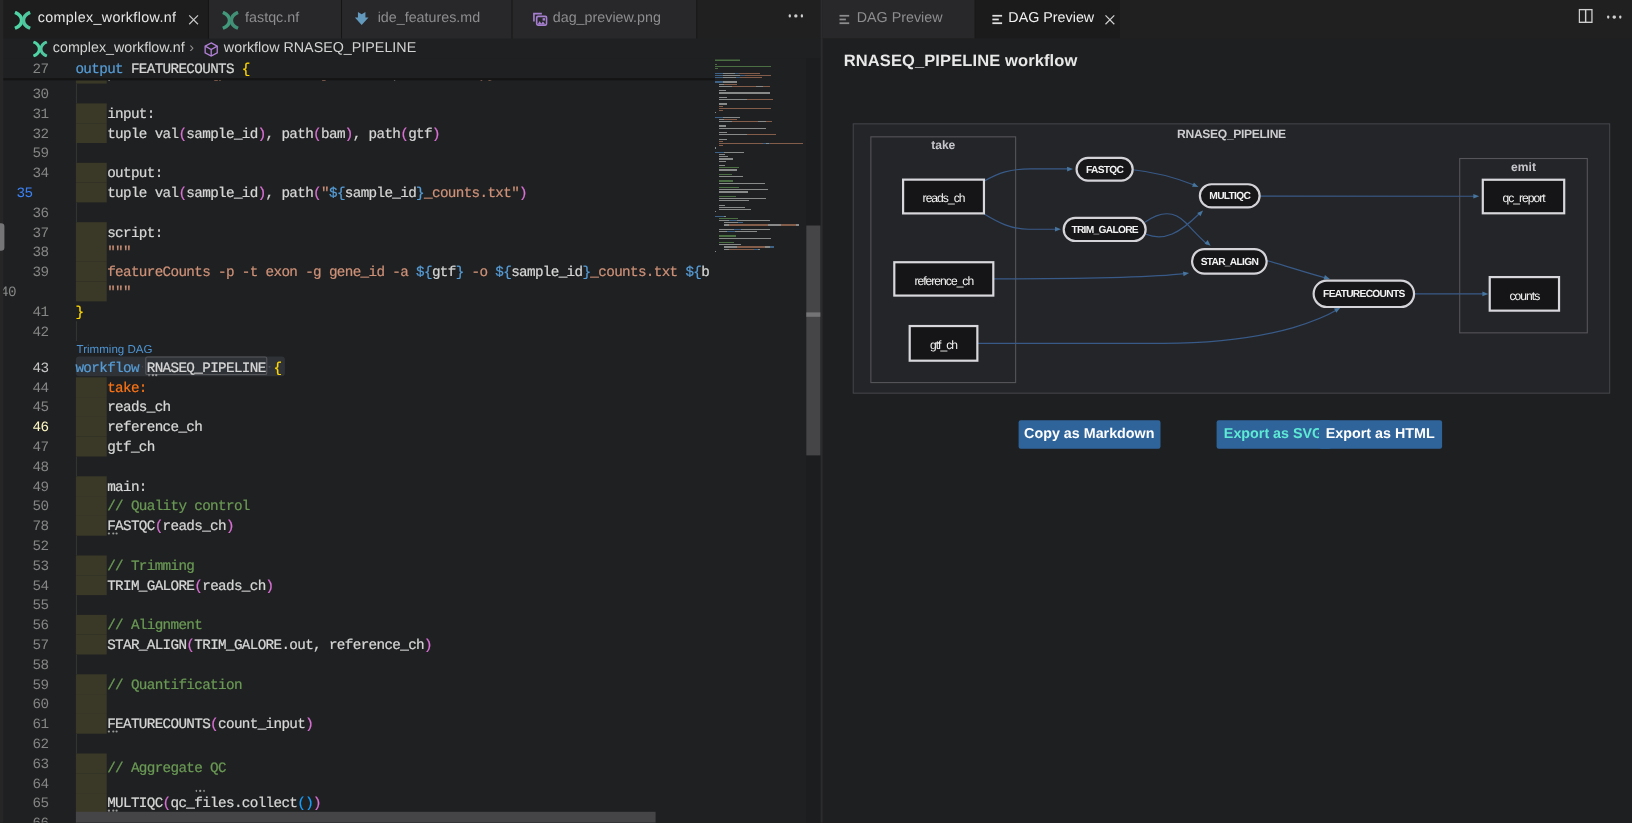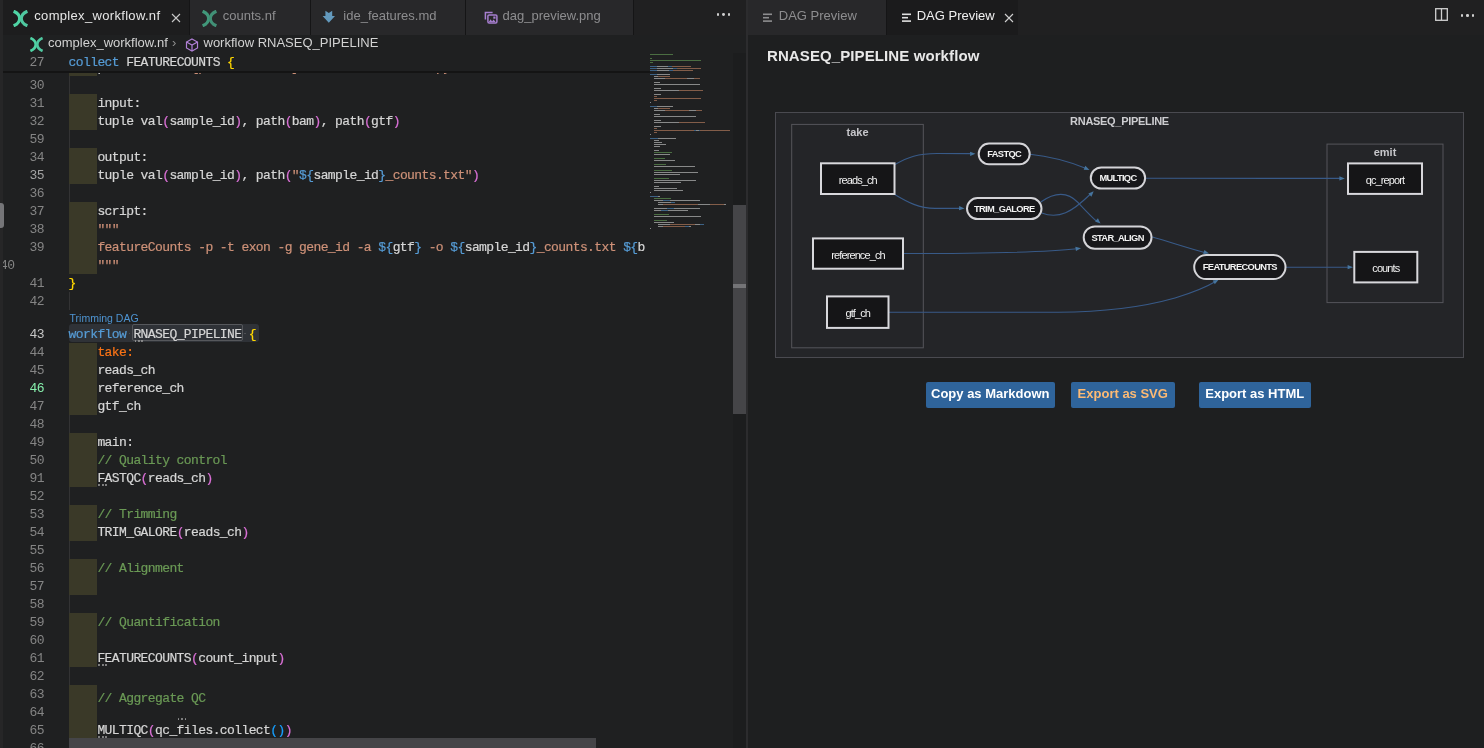--- a/index.html
+++ b/index.html
@@ -19,21 +19,21 @@
       <div style="position:absolute;left:68.6px;top:94.0px;width:28.9px;height:18px;background:#3a3928"></div>
       <div style="position:absolute;left:68.6px;top:94.9px;height:18px;line-height:18px;white-space:pre;font:13px/18px 'Liberation Mono',monospace;letter-spacing:-0.6px;-webkit-text-stroke:0.2px"><span style="color:#d6d6d6">    input:</span></div>
       <div style="position:absolute;left:0;top:112.9px;width:44px;height:18px;line-height:18px;text-align:right;color:#858585;font:13px/18px 'Liberation Mono',monospace;letter-spacing:-0.6px">32</div>
       <div style="position:absolute;left:68.6px;top:112.0px;width:28.9px;height:18px;background:#3a3928"></div>
       <div style="position:absolute;left:68.6px;top:112.9px;height:18px;line-height:18px;white-space:pre;font:13px/18px 'Liberation Mono',monospace;letter-spacing:-0.6px;-webkit-text-stroke:0.2px"><span style="color:#d6d6d6">    tuple val</span><span style="color:#da70d6">(</span><span style="color:#d6d6d6">sample_id</span><span style="color:#da70d6">)</span><span style="color:#d6d6d6">, path</span><span style="color:#da70d6">(</span><span style="color:#d6d6d6">bam</span><span style="color:#da70d6">)</span><span style="color:#d6d6d6">, path</span><span style="color:#da70d6">(</span><span style="color:#d6d6d6">gtf</span><span style="color:#da70d6">)</span></div>
       <div style="position:absolute;left:0;top:130.9px;width:44px;height:18px;line-height:18px;text-align:right;color:#858585;font:13px/18px 'Liberation Mono',monospace;letter-spacing:-0.6px">59</div>
       <div style="position:absolute;left:69.1px;top:130.0px;width:1px;height:18px;background:#333334"></div>
       <div style="position:absolute;left:0;top:148.9px;width:44px;height:18px;line-height:18px;text-align:right;color:#858585;font:13px/18px 'Liberation Mono',monospace;letter-spacing:-0.6px">34</div>
       <div style="position:absolute;left:68.6px;top:148.0px;width:28.9px;height:18px;background:#3a3928"></div>
       <div style="position:absolute;left:68.6px;top:148.9px;height:18px;line-height:18px;white-space:pre;font:13px/18px 'Liberation Mono',monospace;letter-spacing:-0.6px;-webkit-text-stroke:0.2px"><span style="color:#d6d6d6">    output:</span></div>
-      <div style="position:absolute;left:0;top:166.9px;width:44px;height:18px;line-height:18px;text-align:right;color:#a3a3a3;font:13px/18px 'Liberation Mono',monospace;letter-spacing:-0.6px">35</div>
+      <div style="position:absolute;left:15px;top:166.9px;width:44px;height:18px;line-height:18px;color:#3b82f6;font:13px/18px 'Liberation Mono',monospace;letter-spacing:-0.6px">35</div>
       <div style="position:absolute;left:68.6px;top:166.0px;width:28.9px;height:18px;background:#3a3928"></div>
       <div style="position:absolute;left:68.6px;top:166.9px;height:18px;line-height:18px;white-space:pre;font:13px/18px 'Liberation Mono',monospace;letter-spacing:-0.6px;-webkit-text-stroke:0.2px"><span style="color:#d6d6d6">    tuple val</span><span style="color:#da70d6">(</span><span style="color:#d6d6d6">sample_id</span><span style="color:#da70d6">)</span><span style="color:#d6d6d6">, path</span><span style="color:#da70d6">(</span><span style="color:#ce9178">"</span><span style="color:#569cd6">${</span><span style="color:#d6d6d6">sample_id</span><span style="color:#569cd6">}</span><span style="color:#ce9178">_counts.txt"</span><span style="color:#da70d6">)</span></div>
       <div style="position:absolute;left:0;top:184.9px;width:44px;height:18px;line-height:18px;text-align:right;color:#858585;font:13px/18px 'Liberation Mono',monospace;letter-spacing:-0.6px">36</div>
       <div style="position:absolute;left:69.1px;top:184.0px;width:1px;height:18px;background:#333334"></div>
       <div style="position:absolute;left:0;top:202.9px;width:44px;height:18px;line-height:18px;text-align:right;color:#858585;font:13px/18px 'Liberation Mono',monospace;letter-spacing:-0.6px">37</div>
       <div style="position:absolute;left:68.6px;top:202.0px;width:28.9px;height:18px;background:#3a3928"></div>
       <div style="position:absolute;left:68.6px;top:202.9px;height:18px;line-height:18px;white-space:pre;font:13px/18px 'Liberation Mono',monospace;letter-spacing:-0.6px;-webkit-text-stroke:0.2px"><span style="color:#d6d6d6">    script:</span></div>
       <div style="position:absolute;left:0;top:220.9px;width:44px;height:18px;line-height:18px;text-align:right;color:#858585;font:13px/18px 'Liberation Mono',monospace;letter-spacing:-0.6px">38</div>
       <div style="position:absolute;left:68.6px;top:220.0px;width:28.9px;height:18px;background:#3a3928"></div>
       <div style="position:absolute;left:68.6px;top:220.9px;height:18px;line-height:18px;white-space:pre;font:13px/18px 'Liberation Mono',monospace;letter-spacing:-0.6px;-webkit-text-stroke:0.2px"><span style="color:#ce9178">    """</span></div>
@@ -47,52 +47,53 @@
       <div style="position:absolute;left:68.6px;top:274.9px;height:18px;line-height:18px;white-space:pre;font:13px/18px 'Liberation Mono',monospace;letter-spacing:-0.6px;-webkit-text-stroke:0.2px"><span style="color:#ffd700">}</span></div>
       <div style="position:absolute;left:0;top:292.9px;width:44px;height:18px;line-height:18px;text-align:right;color:#858585;font:13px/18px 'Liberation Mono',monospace;letter-spacing:-0.6px">42</div>
       <div style="position:absolute;left:69.1px;top:292.0px;width:1px;height:18px;background:#333334"></div>
       <div style="position:absolute;left:0;top:325.5px;width:44px;height:18px;line-height:18px;text-align:right;color:#c6c6c6;font:13px/18px 'Liberation Mono',monospace;letter-spacing:-0.6px">43</div>
       <div style="position:absolute;left:0;top:343.5px;width:44px;height:18px;line-height:18px;text-align:right;color:#858585;font:13px/18px 'Liberation Mono',monospace;letter-spacing:-0.6px">44</div>
       <div style="position:absolute;left:68.6px;top:342.6px;width:28.9px;height:18px;background:#3a3928"></div>
       <div style="position:absolute;left:68.6px;top:343.5px;height:18px;line-height:18px;white-space:pre;font:13px/18px 'Liberation Mono',monospace;letter-spacing:-0.6px;-webkit-text-stroke:0.2px"><span style="color:#f97316">    take:</span></div>
       <div style="position:absolute;left:0;top:361.5px;width:44px;height:18px;line-height:18px;text-align:right;color:#858585;font:13px/18px 'Liberation Mono',monospace;letter-spacing:-0.6px">45</div>
       <div style="position:absolute;left:68.6px;top:360.6px;width:28.9px;height:18px;background:#3a3928"></div>
       <div style="position:absolute;left:68.6px;top:361.5px;height:18px;line-height:18px;white-space:pre;font:13px/18px 'Liberation Mono',monospace;letter-spacing:-0.6px;-webkit-text-stroke:0.2px"><span style="color:#d6d6d6">    reads_ch</span></div>
-      <div style="position:absolute;left:0;top:379.5px;width:44px;height:18px;line-height:18px;text-align:right;color:#86efac;font:13px/18px 'Liberation Mono',monospace;letter-spacing:-0.6px">46</div>
+      <div style="position:absolute;left:0;top:379.5px;width:44px;height:18px;line-height:18px;text-align:right;color:#fef9c3;font:13px/18px 'Liberation Mono',monospace;letter-spacing:-0.6px">46</div>
       <div style="position:absolute;left:68.6px;top:378.6px;width:28.9px;height:18px;background:#3a3928"></div>
       <div style="position:absolute;left:68.6px;top:379.5px;height:18px;line-height:18px;white-space:pre;font:13px/18px 'Liberation Mono',monospace;letter-spacing:-0.6px;-webkit-text-stroke:0.2px"><span style="color:#d6d6d6">    reference_ch</span></div>
       <div style="position:absolute;left:0;top:397.5px;width:44px;height:18px;line-height:18px;text-align:right;color:#858585;font:13px/18px 'Liberation Mono',monospace;letter-spacing:-0.6px">47</div>
       <div style="position:absolute;left:68.6px;top:396.6px;width:28.9px;height:18px;background:#3a3928"></div>
       <div style="position:absolute;left:68.6px;top:397.5px;height:18px;line-height:18px;white-space:pre;font:13px/18px 'Liberation Mono',monospace;letter-spacing:-0.6px;-webkit-text-stroke:0.2px"><span style="color:#d6d6d6">    gtf_ch</span></div>
       <div style="position:absolute;left:0;top:415.5px;width:44px;height:18px;line-height:18px;text-align:right;color:#858585;font:13px/18px 'Liberation Mono',monospace;letter-spacing:-0.6px">48</div>
       <div style="position:absolute;left:69.1px;top:414.6px;width:1px;height:18px;background:#333334"></div>
       <div style="position:absolute;left:0;top:433.5px;width:44px;height:18px;line-height:18px;text-align:right;color:#858585;font:13px/18px 'Liberation Mono',monospace;letter-spacing:-0.6px">49</div>
       <div style="position:absolute;left:68.6px;top:432.6px;width:28.9px;height:18px;background:#3a3928"></div>
       <div style="position:absolute;left:68.6px;top:433.5px;height:18px;line-height:18px;white-space:pre;font:13px/18px 'Liberation Mono',monospace;letter-spacing:-0.6px;-webkit-text-stroke:0.2px"><span style="color:#d6d6d6">    main:</span></div>
       <div style="position:absolute;left:0;top:451.5px;width:44px;height:18px;line-height:18px;text-align:right;color:#858585;font:13px/18px 'Liberation Mono',monospace;letter-spacing:-0.6px">50</div>
       <div style="position:absolute;left:68.6px;top:450.6px;width:28.9px;height:18px;background:#3a3928"></div>
       <div style="position:absolute;left:68.6px;top:451.5px;height:18px;line-height:18px;white-space:pre;font:13px/18px 'Liberation Mono',monospace;letter-spacing:-0.6px;-webkit-text-stroke:0.2px"><span style="color:#6a9955">    // Quality control</span></div>
-      <div style="position:absolute;left:0;top:469.5px;width:44px;height:18px;line-height:18px;text-align:right;color:#858585;font:13px/18px 'Liberation Mono',monospace;letter-spacing:-0.6px">91</div>
+      <div style="position:absolute;left:0;top:469.5px;width:44px;height:18px;line-height:18px;text-align:right;color:#858585;font:13px/18px 'Liberation Mono',monospace;letter-spacing:-0.6px">78</div>
       <div style="position:absolute;left:68.6px;top:468.6px;width:28.9px;height:18px;background:#3a3928"></div>
       <div style="position:absolute;left:68.6px;top:469.5px;height:18px;line-height:18px;white-space:pre;font:13px/18px 'Liberation Mono',monospace;letter-spacing:-0.6px;-webkit-text-stroke:0.2px"><span style="color:#d6d6d6">    FASTQC</span><span style="color:#da70d6">(</span><span style="color:#d6d6d6">reads_ch</span><span style="color:#da70d6">)</span></div>
       <div style="position:absolute;left:0;top:487.5px;width:44px;height:18px;line-height:18px;text-align:right;color:#858585;font:13px/18px 'Liberation Mono',monospace;letter-spacing:-0.6px">52</div>
       <div style="position:absolute;left:69.1px;top:486.6px;width:1px;height:18px;background:#333334"></div>
       <div style="position:absolute;left:0;top:505.5px;width:44px;height:18px;line-height:18px;text-align:right;color:#858585;font:13px/18px 'Liberation Mono',monospace;letter-spacing:-0.6px">53</div>
       <div style="position:absolute;left:68.6px;top:504.6px;width:28.9px;height:18px;background:#3a3928"></div>
       <div style="position:absolute;left:68.6px;top:505.5px;height:18px;line-height:18px;white-space:pre;font:13px/18px 'Liberation Mono',monospace;letter-spacing:-0.6px;-webkit-text-stroke:0.2px"><span style="color:#6a9955">    // Trimming</span></div>
       <div style="position:absolute;left:0;top:523.5px;width:44px;height:18px;line-height:18px;text-align:right;color:#858585;font:13px/18px 'Liberation Mono',monospace;letter-spacing:-0.6px">54</div>
       <div style="position:absolute;left:68.6px;top:522.6px;width:28.9px;height:18px;background:#3a3928"></div>
       <div style="position:absolute;left:68.6px;top:523.5px;height:18px;line-height:18px;white-space:pre;font:13px/18px 'Liberation Mono',monospace;letter-spacing:-0.6px;-webkit-text-stroke:0.2px"><span style="color:#d6d6d6">    TRIM_GALORE</span><span style="color:#da70d6">(</span><span style="color:#d6d6d6">reads_ch</span><span style="color:#da70d6">)</span></div>
       <div style="position:absolute;left:0;top:541.5px;width:44px;height:18px;line-height:18px;text-align:right;color:#858585;font:13px/18px 'Liberation Mono',monospace;letter-spacing:-0.6px">55</div>
       <div style="position:absolute;left:69.1px;top:540.6px;width:1px;height:18px;background:#333334"></div>
       <div style="position:absolute;left:0;top:559.5px;width:44px;height:18px;line-height:18px;text-align:right;color:#858585;font:13px/18px 'Liberation Mono',monospace;letter-spacing:-0.6px">56</div>
       <div style="position:absolute;left:68.6px;top:558.6px;width:28.9px;height:18px;background:#3a3928"></div>
       <div style="position:absolute;left:68.6px;top:559.5px;height:18px;line-height:18px;white-space:pre;font:13px/18px 'Liberation Mono',monospace;letter-spacing:-0.6px;-webkit-text-stroke:0.2px"><span style="color:#6a9955">    // Alignment</span></div>
       <div style="position:absolute;left:0;top:577.5px;width:44px;height:18px;line-height:18px;text-align:right;color:#858585;font:13px/18px 'Liberation Mono',monospace;letter-spacing:-0.6px">57</div>
       <div style="position:absolute;left:68.6px;top:576.6px;width:28.9px;height:18px;background:#3a3928"></div>
+      <div style="position:absolute;left:68.6px;top:577.5px;height:18px;line-height:18px;white-space:pre;font:13px/18px 'Liberation Mono',monospace;letter-spacing:-0.6px;-webkit-text-stroke:0.2px"><span style="color:#d6d6d6">    STAR_ALIGN</span><span style="color:#da70d6">(</span><span style="color:#d6d6d6">TRIM_GALORE.out, reference_ch</span><span style="color:#da70d6">)</span></div>
       <div style="position:absolute;left:0;top:595.5px;width:44px;height:18px;line-height:18px;text-align:right;color:#858585;font:13px/18px 'Liberation Mono',monospace;letter-spacing:-0.6px">58</div>
       <div style="position:absolute;left:69.1px;top:594.6px;width:1px;height:18px;background:#333334"></div>
       <div style="position:absolute;left:0;top:613.5px;width:44px;height:18px;line-height:18px;text-align:right;color:#858585;font:13px/18px 'Liberation Mono',monospace;letter-spacing:-0.6px">59</div>
       <div style="position:absolute;left:68.6px;top:612.6px;width:28.9px;height:18px;background:#3a3928"></div>
       <div style="position:absolute;left:68.6px;top:613.5px;height:18px;line-height:18px;white-space:pre;font:13px/18px 'Liberation Mono',monospace;letter-spacing:-0.6px;-webkit-text-stroke:0.2px"><span style="color:#6a9955">    // Quantification</span></div>
       <div style="position:absolute;left:0;top:631.5px;width:44px;height:18px;line-height:18px;text-align:right;color:#858585;font:13px/18px 'Liberation Mono',monospace;letter-spacing:-0.6px">60</div>
       <div style="position:absolute;left:68.6px;top:630.6px;width:28.9px;height:18px;background:#3a3928"></div>
       <div style="position:absolute;left:0;top:649.5px;width:44px;height:18px;line-height:18px;text-align:right;color:#858585;font:13px/18px 'Liberation Mono',monospace;letter-spacing:-0.6px">61</div>
       <div style="position:absolute;left:68.6px;top:648.6px;width:28.9px;height:18px;background:#3a3928"></div>
       <div style="position:absolute;left:68.6px;top:649.5px;height:18px;line-height:18px;white-space:pre;font:13px/18px 'Liberation Mono',monospace;letter-spacing:-0.6px;-webkit-text-stroke:0.2px"><span style="color:#d6d6d6">    FEATURECOUNTS</span><span style="color:#da70d6">(</span><span style="color:#d6d6d6">count_input</span><span style="color:#da70d6">)</span></div>
@@ -254,37 +255,37 @@
     </svg>
     <div style="position:absolute;left:48px;top:35px;height:18px;line-height:18px;font:13px 'Liberation Sans',sans-serif;color:#d2d2d2">complex_workflow.nf</div>
     <div style="position:absolute;left:172px;top:34.5px;height:18px;line-height:18px;font:13px 'Liberation Sans',sans-serif;color:#909090">›</div>
     <svg style="position:absolute;left:185px;top:37.5px" width="14" height="14" viewBox="0 0 14 14">
       <path d="M7,1 L12.5,4 L12.5,10 L7,13 L1.5,10 L1.5,4 Z" fill="none" stroke="#b180d7" stroke-width="1.2"></path>
       <path d="M1.5,4 L7,7 L12.5,4 M7,7 L7,13" fill="none" stroke="#b180d7" stroke-width="1.2"></path>
     </svg>
     <div style="position:absolute;left:203.5px;top:35px;height:18px;line-height:18px;font:13px 'Liberation Sans',sans-serif;color:#d2d2d2">workflow RNASEQ_PIPELINE</div>
 <div style="position:absolute;left:0;top:53px;width:650px;height:18px;background:#1f2021;border-bottom:2px solid #141414;box-sizing:content-box"></div>
     <div style="position:absolute;left:0;top:53.9px;width:44px;height:18px;line-height:18px;text-align:right;color:#858585;font:13px/18px 'Liberation Mono',monospace;letter-spacing:-0.6px">27</div>
-    <div style="position:absolute;left:68.6px;top:53.9px;height:18px;line-height:18px;white-space:pre;font:13px/18px 'Liberation Mono',monospace;letter-spacing:-0.6px;-webkit-text-stroke:0.2px"><span style="color:#569cd6">collect</span><span style="color:#d6d6d6"> FEATURECOUNTS </span><span style="color:#ffd700">{</span></div>
+    <div style="position:absolute;left:68.6px;top:53.9px;height:18px;line-height:18px;white-space:pre;font:13px/18px 'Liberation Mono',monospace;letter-spacing:-0.6px;-webkit-text-stroke:0.2px"><span style="color:#569cd6">output</span><span style="color:#d6d6d6"> FEATURECOUNTS </span><span style="color:#ffd700">{</span></div>
 <div style="position:absolute;left:0;top:0;width:746px;height:35px;background:#202021"></div>
     <div style="position:absolute;left:0;top:0;width:189.6px;height:35px;background:#1d1d1e;border-right:1px solid #151516;box-sizing:border-box"></div>
     <svg style="position:absolute;left:11.7px;top:9.5px;opacity:1.0" width="17" height="17" viewBox="0 0 17 17">
       <path d="M1.6,1.2 C6.2,3.1 7.6,5.6 7.65,8.5 C7.6,11.4 6.2,13.9 1.6,15.8" fill="none" stroke="#4fd4a5" stroke-width="3.1"></path>
       <path d="M15.4,1.2 C10.8,3.1 9.4,5.6 9.35,8.5 C9.4,11.4 10.8,13.9 15.4,15.8" fill="none" stroke="#4fc8a0" stroke-width="3.1"></path>
     </svg>
     <div style="position:absolute;left:34.3px;top:8px;height:18px;line-height:18px;font:13px 'Liberation Sans',sans-serif;color:#e6e6e6;letter-spacing:0.32px">complex_workflow.nf</div>
     <svg style="position:absolute;left:170.5px;top:12.5px" width="10" height="10" viewBox="0 0 10 10">
       <path d="M1,1 L9,9 M9,1 L1,9" stroke="#c8c8c8" stroke-width="1.1"></path>
     </svg>
     <div style="position:absolute;left:189.6px;top:0;width:121.1px;height:35px;background:#28282a;border-right:1px solid #151516;box-sizing:border-box"></div>
     <svg style="position:absolute;left:200.7px;top:9.5px;opacity:0.65" width="17" height="17" viewBox="0 0 17 17">
       <path d="M1.6,1.2 C6.2,3.1 7.6,5.6 7.65,8.5 C7.6,11.4 6.2,13.9 1.6,15.8" fill="none" stroke="#4fd4a5" stroke-width="3.1"></path>
       <path d="M15.4,1.2 C10.8,3.1 9.4,5.6 9.35,8.5 C9.4,11.4 10.8,13.9 15.4,15.8" fill="none" stroke="#4fc8a0" stroke-width="3.1"></path>
     </svg>
-    <div style="position:absolute;left:222.8px;top:8px;height:18px;line-height:18px;font:13px 'Liberation Sans',sans-serif;color:#8d8d8f">counts.nf</div>
+    <div style="position:absolute;left:222.8px;top:8px;height:18px;line-height:18px;font:13px 'Liberation Sans',sans-serif;color:#8d8d8f">fastqc.nf</div>
     <div style="position:absolute;left:310.7px;top:0;width:155.3px;height:35px;background:#28282a;border-right:1px solid #151516;box-sizing:border-box"></div>
     <svg style="position:absolute;left:321.5px;top:10px" width="14" height="14" viewBox="0 0 14 14">
       <path d="M3.4,0.8 L6.8,3 L10.2,0.8 L10.2,6 L13,6 L6.8,12.8 L0.6,6 L3.4,6 Z" fill="#6399bd"></path>
     </svg>
     <div style="position:absolute;left:343.3px;top:8px;height:18px;line-height:18px;font:13px 'Liberation Sans',sans-serif;color:#8d8d8f">ide_features.md</div>
     <div style="position:absolute;left:466px;top:0;width:168px;height:35px;background:#28282a;border-right:1px solid #151516;box-sizing:border-box"></div>
     <svg style="position:absolute;left:483.5px;top:10.5px" width="14" height="14" viewBox="0 0 14 14">
       <path d="M8.6,1.4 L1.4,1.4 L1.4,8.6" fill="none" stroke="#a77fd0" stroke-width="1.5"></path>
       <rect x="3.9" y="3.9" width="9" height="8" rx="1.2" fill="none" stroke="#a77fd0" stroke-width="1.5"></rect>
       <rect x="9.3" y="5.5" width="2.2" height="2.2" fill="#a77fd0"></rect>
@@ -366,14 +367,14 @@
       <rect x="192" y="86.1" width="74.5" height="21" rx="10.5" ry="10.5" fill="#17171a" stroke="#d4d4d8" stroke-width="2"></rect>
       <text x="229.25" y="99.89999999999999" text-anchor="middle" font-family="Liberation Sans,sans-serif" font-size="9.3" font-weight="bold" letter-spacing="-0.65" fill="#f2f2f2">TRIM_GALORE</text>
       <rect x="315.8" y="55.5" width="54.3" height="21" rx="10.5" ry="10.5" fill="#17171a" stroke="#d4d4d8" stroke-width="2"></rect>
       <text x="342.95" y="69.3" text-anchor="middle" font-family="Liberation Sans,sans-serif" font-size="9.3" font-weight="bold" letter-spacing="-0.65" fill="#f2f2f2">MULTIQC</text>
       <rect x="308.7" y="114.4" width="67.8" height="22.3" rx="11.15" ry="11.15" fill="#17171a" stroke="#d4d4d8" stroke-width="2"></rect>
       <text x="342.59999999999997" y="128.85000000000002" text-anchor="middle" font-family="Liberation Sans,sans-serif" font-size="9.3" font-weight="bold" letter-spacing="-0.65" fill="#f2f2f2">STAR_ALIGN</text>
       <rect x="419.2" y="143.1" width="91.3" height="24" rx="12.0" ry="12.0" fill="#17171a" stroke="#d4d4d8" stroke-width="2"></rect>
       <text x="464.84999999999997" y="158.4" text-anchor="middle" font-family="Liberation Sans,sans-serif" font-size="9.3" font-weight="bold" letter-spacing="-0.65" fill="#f2f2f2">FEATURECOUNTS</text>
     </svg>
     <div style="height:26px;text-align:center;background:#2f649b;color:#fff;font:600 13px/23px 'Liberation Sans',sans-serif;border-radius:2px;position:absolute;top:382px;left:925.5px;width:129.5px">Copy as Markdown</div>
-    <div style="height:26px;text-align:center;background:#2f649b;color:#fdba74;font:600 13px/23px 'Liberation Sans',sans-serif;border-radius:2px;position:absolute;top:382px;left:1071px;width:103.5px">Export as SVG</div>
+    <div style="height:26px;text-align:center;background:#2f649b;color:#5eead4;font:600 13px/23px 'Liberation Sans',sans-serif;border-radius:2px;position:absolute;top:382px;left:1106px;width:103.5px">Export as SVG</div>
     <div style="height:26px;text-align:center;background:#2f649b;color:#fff;font:600 13px/23px 'Liberation Sans',sans-serif;border-radius:2px;position:absolute;top:382px;left:1199px;width:111.5px">Export as HTML</div>
 </div>
 </body></html>

